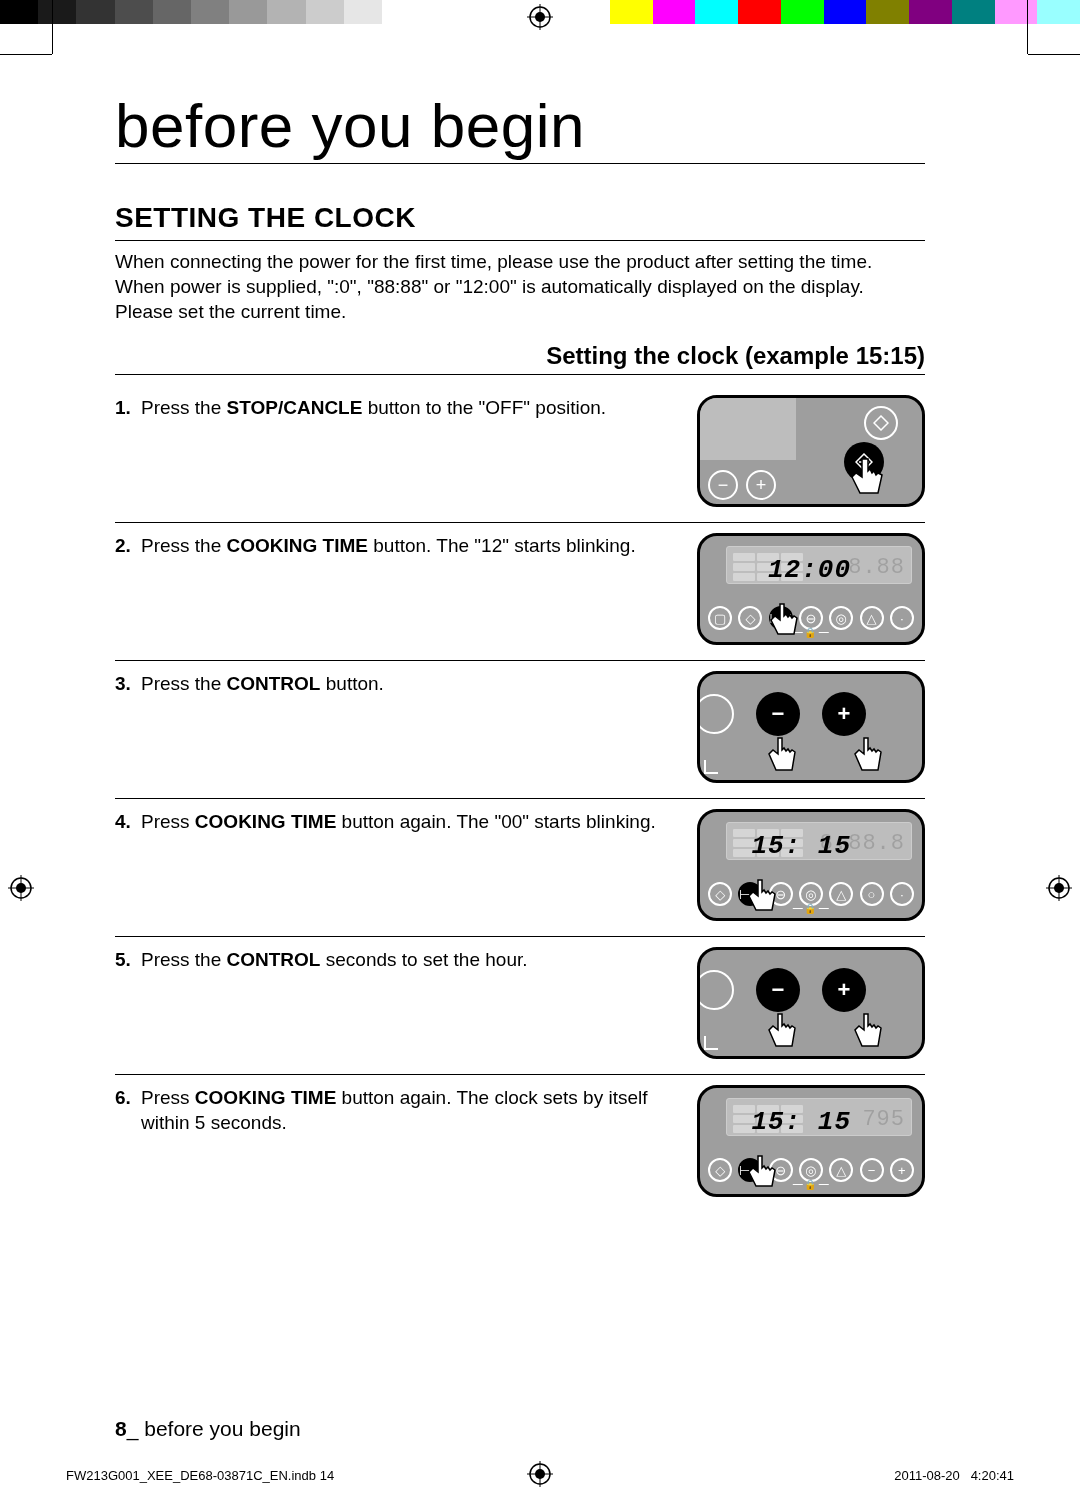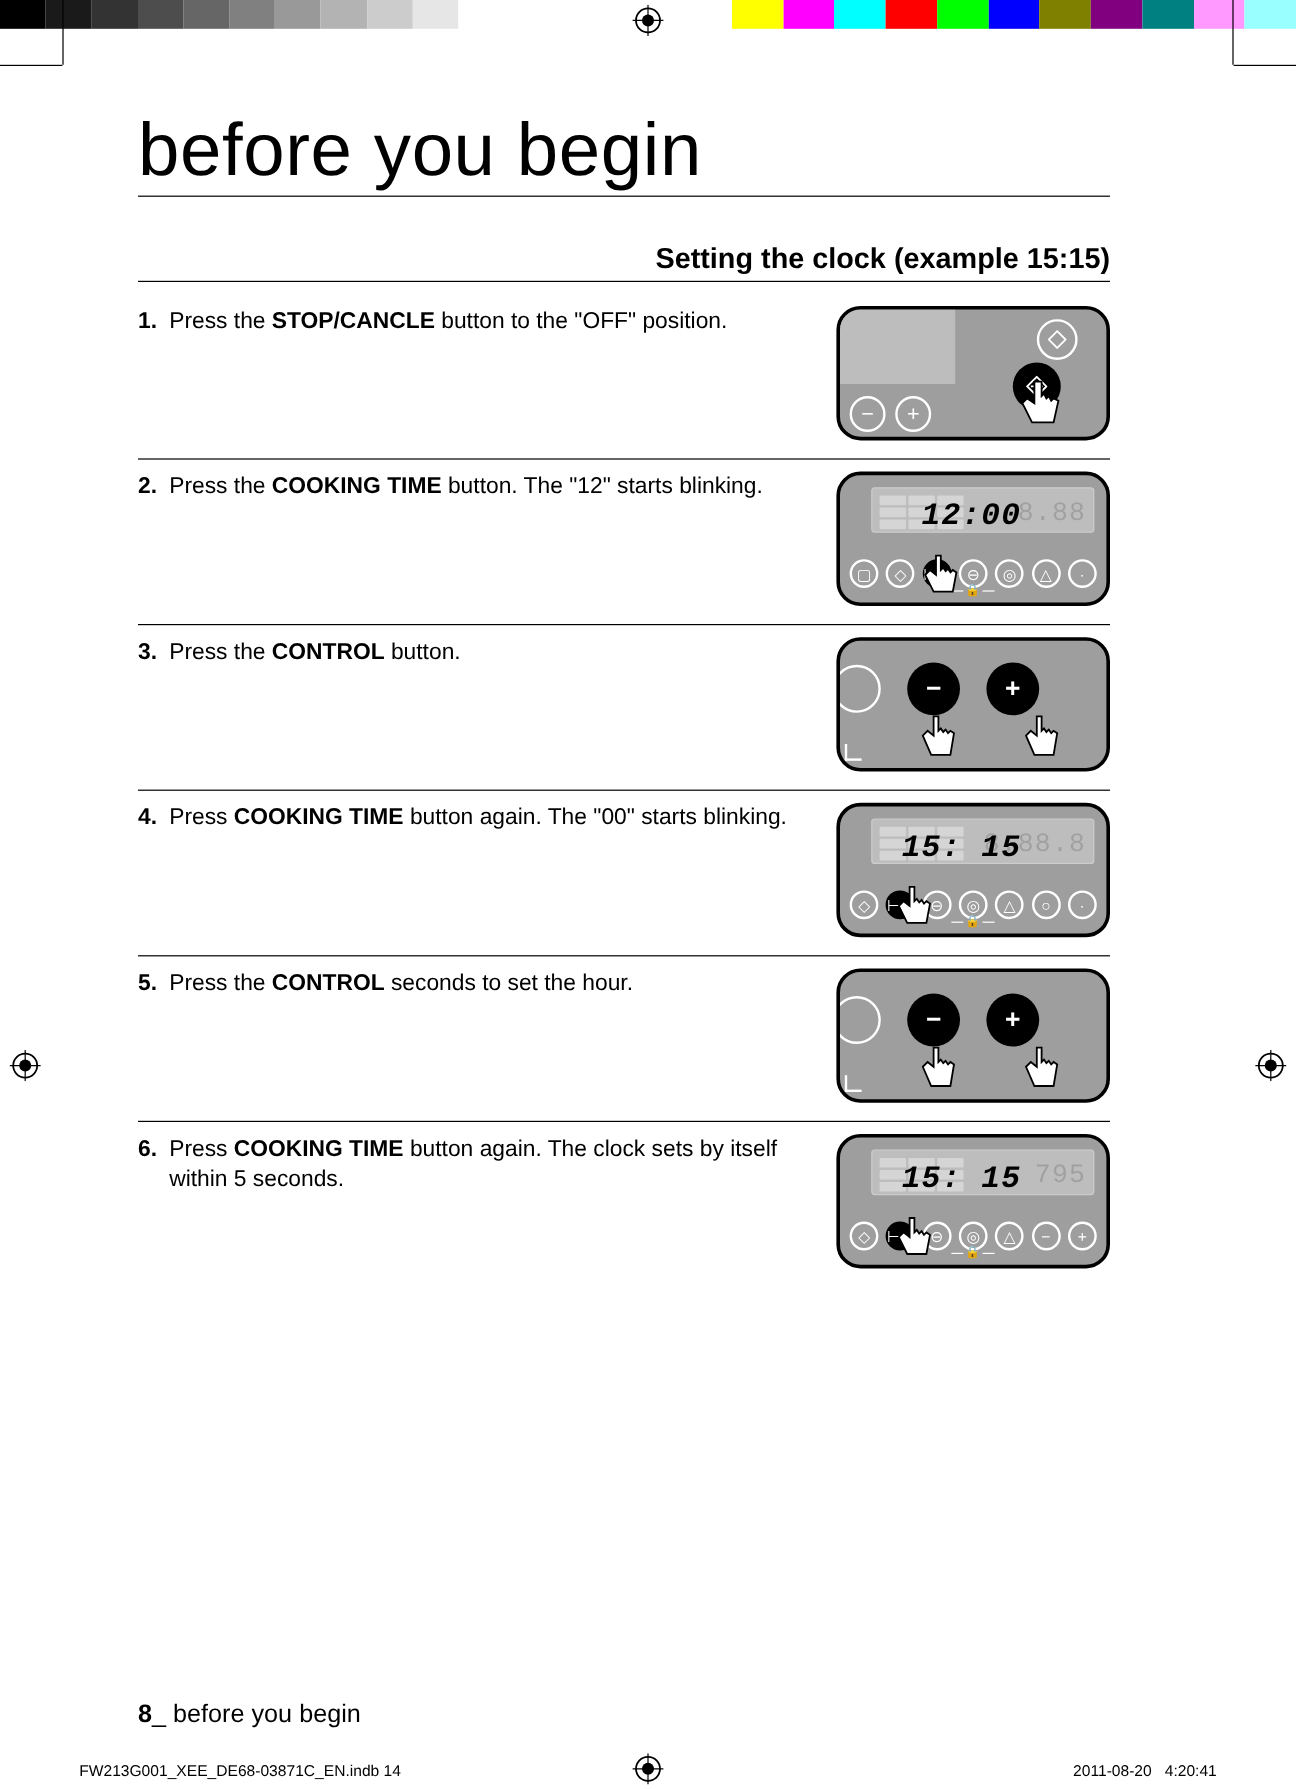--- a/index.html
+++ b/index.html
@@ -265,20 +265,22 @@
       <circle cx="13" cy="13" r="10" fill="none" stroke="#000" stroke-width="1.5"></circle>
       <circle cx="13" cy="13" r="5" fill="#000"></circle>
       <line x1="0" y1="13" x2="26" y2="13" stroke="#000"></line>
       <line x1="13" y1="0" x2="13" y2="26" stroke="#000"></line>
     </svg>
 </div>
 
 <div class="page">
   <h1 class="page-title">before you begin</h1>
 
+  <h2 class="section-title">SETTING THE CLOCK</h2>
+  <p class="intro">When connecting the power for the first time, please use the product after setting the time. When power is supplied, ":0", "88:88" or "12:00" is automatically displayed on the display. Please set the current time.</p>
 
   <h3 class="sub-title">Setting the clock (example 15:15)</h3>
 
   <ol class="steps">
 
     <li>
       <div class="step-text">
         <span>Press the </span><b>STOP/CANCLE</b><span> button to the "OFF" position.</span>
       </div>
       <div class="illus">

